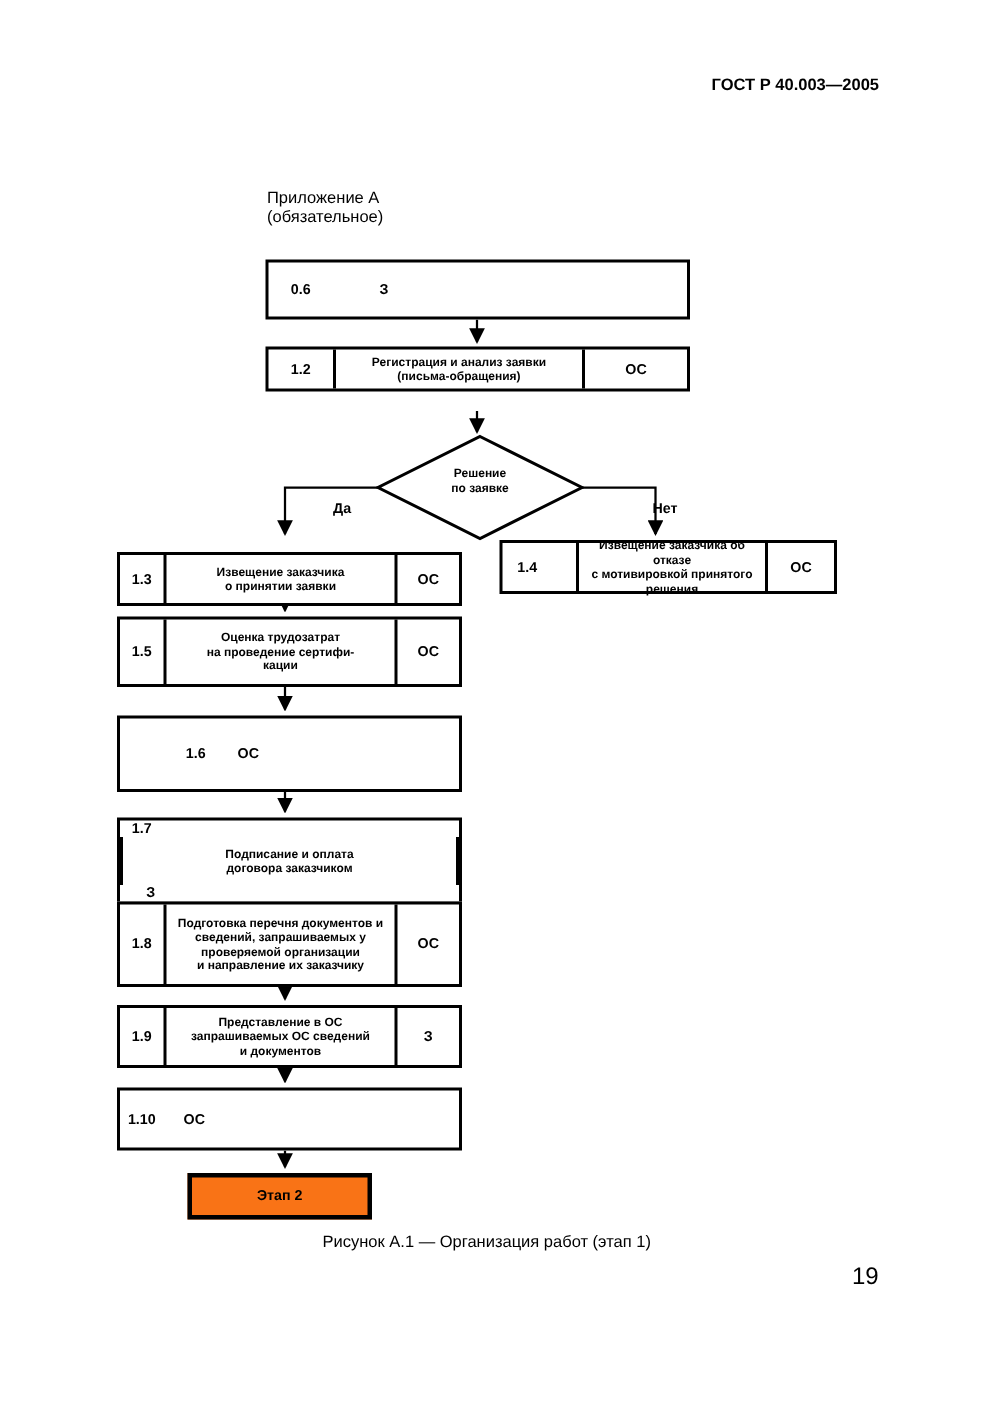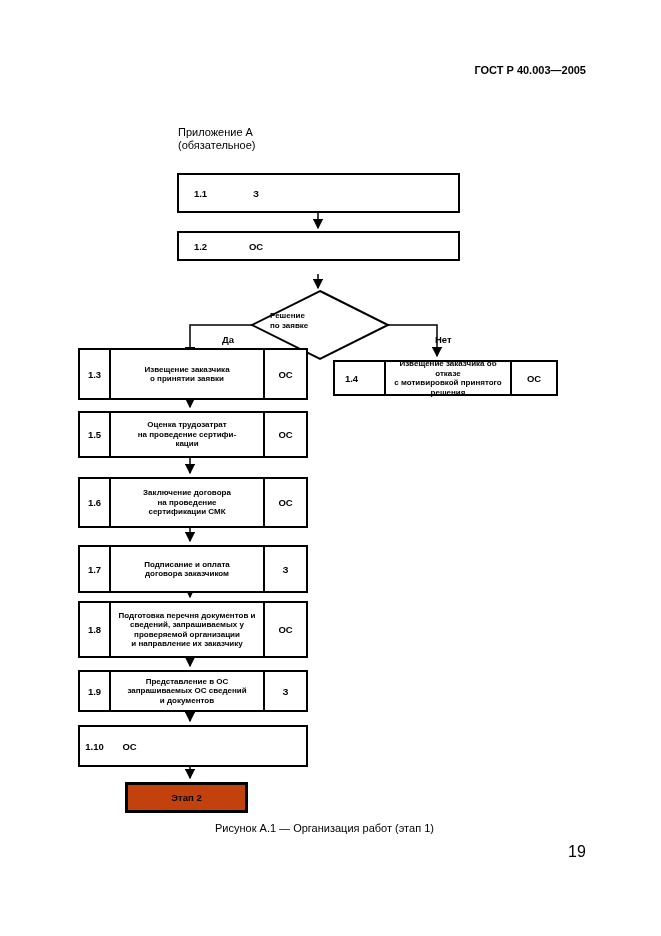--- a/index.html
+++ b/index.html
@@ -18,37 +18,37 @@
     border:2px solid #000;background:#fff;align-items:stretch;
   }
   .cell{
     display:flex;align-items:center;justify-content:center;
     text-align:center;box-sizing:border-box;
   }
   .cell.num{font-size:9.5px;font-weight:bold;flex:0 0 auto;}
   .cell.txt{font-size:8px;line-height:9.5px;font-weight:bold;flex:1 1 auto;border-left:2px solid #000;border-right:2px solid #000;white-space:pre-line;padding:1px 2px;}
   .cell.actor{font-size:9.5px;font-weight:bold;flex:0 0 auto;}
   .terminal{
-    position:absolute;box-sizing:border-box;border:3px solid #000;background:#c2410c;
+    position:absolute;box-sizing:border-box;border:3px solid #000;background:#f97316;
     display:flex;align-items:center;justify-content:center;
     font-size:9.5px;font-weight:bold;
   }
   .branch-label{font-size:9.5px;font-weight:bold;margin-left:28px;}
   .diamond-label{
-    position:absolute;left:270px;top:311px;width:100px;text-align:left;
+    position:absolute;left:270px;top:311px;width:100px;text-align:center;
     font-size:8px;line-height:10px;font-weight:bold;white-space:pre-line;
   }
   svg.lines{position:absolute;left:0;top:0;pointer-events:none;}
 </style>
 </head>
 <body>
 
 <div class="page">
 
-  <div class="abs doc-header" style="top:64px;right:75px;">ГОСТ Р 40.003—2005</div>
+  <div class="abs doc-header" style="top:51px;right:75px;">ГОСТ Р 40.003—2005</div>
   <div class="abs appendix" style="left:178px;top:90px;width:283px;">Приложение А
 (обязательное)</div>
 
   <svg class="lines" width="661" height="936" viewBox="0 0 661 936">
     <defs>
       <marker id="arrow" viewBox="0 0 8 8" refX="7" refY="4" markerWidth="7" markerHeight="7" orient="auto-start-reverse">
         <path d="M0,0 L8,4 L0,8 z" fill="#000"></path>
       </marker>
     </defs>
     <g stroke="#000" stroke-width="1.5" fill="none">
@@ -66,30 +66,32 @@
       <polygon points="320,291 388,325 320,359 252,325" fill="#fff" stroke-width="2"></polygon>
     </g>
   </svg>
 
   <div class="diamond-label">Решение
 по заявке</div>
   <div class="abs branch-label" style="left:194px;top:334px;">Да</div>
   <div class="abs branch-label" style="left:407px;top:334px;">Нет</div>
 
   <div class="node" style="left:177px;top:173px;width:283px;height:40px;">
-    <div class="cell num" style="width:43px;">1.1</div>
+    <div class="cell num" style="width:43px;">0.6</div>
     <div class="cell actor" style="width:68px;">З</div>
   </div>
 
   <div class="node" style="left:177px;top:231px;width:283px;height:30px;">
     <div class="cell num" style="width:43px;">1.2</div>
+    <div class="cell txt">Регистрация и анализ заявки
+(письма-обращения)</div>
     <div class="cell actor" style="width:68px;">ОС</div>
   </div>
 
-  <div class="node" style="left:78px;top:348px;width:230px;height:52px;">
+  <div class="node" style="left:78px;top:368px;width:230px;height:36px;">
     <div class="cell num" style="width:29px;">1.3</div>
     <div class="cell txt">Извещение заказчика
 о принятии заявки</div>
     <div class="cell actor" style="width:41px;">ОС</div>
   </div>
 
   <div class="node" style="left:333px;top:360px;width:225px;height:36px;">
     <div class="cell num" style="width:33px;">1.4</div>
     <div class="cell txt" style="padding:1px 0;margin-left:16px;">Извещение заказчика об отказе
 с мотивировкой принятого решения</div>
@@ -98,28 +100,25 @@
 
   <div class="node" style="left:78px;top:411px;width:230px;height:47px;">
     <div class="cell num" style="width:29px;">1.5</div>
     <div class="cell txt">Оценка трудозатрат
 на проведение сертифи-
 кации</div>
     <div class="cell actor" style="width:41px;">ОС</div>
   </div>
 
   <div class="node" style="left:78px;top:477px;width:230px;height:51px;">
-    <div class="cell num" style="width:29px;">1.6</div>
-    <div class="cell txt">Заключение договора
-на проведение
-сертификации СМК</div>
+    <div class="cell num" style="width:29px;margin-left:36px;">1.6</div>
     <div class="cell actor" style="width:41px;">ОС</div>
   </div>
 
-  <div class="node" style="left:78px;top:545px;width:230px;height:48px;">
+  <div class="node" style="left:78px;top:545px;width:230px;height:58px;flex-direction:column;">
     <div class="cell num" style="width:29px;">1.7</div>
     <div class="cell txt">Подписание и оплата
 договора заказчиком</div>
     <div class="cell actor" style="width:41px;">З</div>
   </div>
 
   <div class="node" style="left:78px;top:601px;width:230px;height:57px;">
     <div class="cell num" style="width:29px;">1.8</div>
     <div class="cell txt">Подготовка перечня документов и
 сведений, запрашиваемых у

